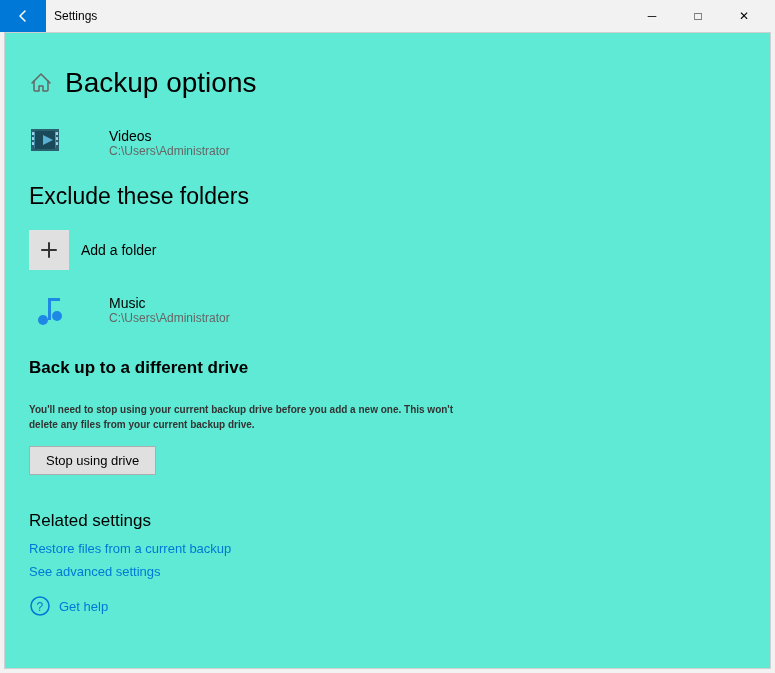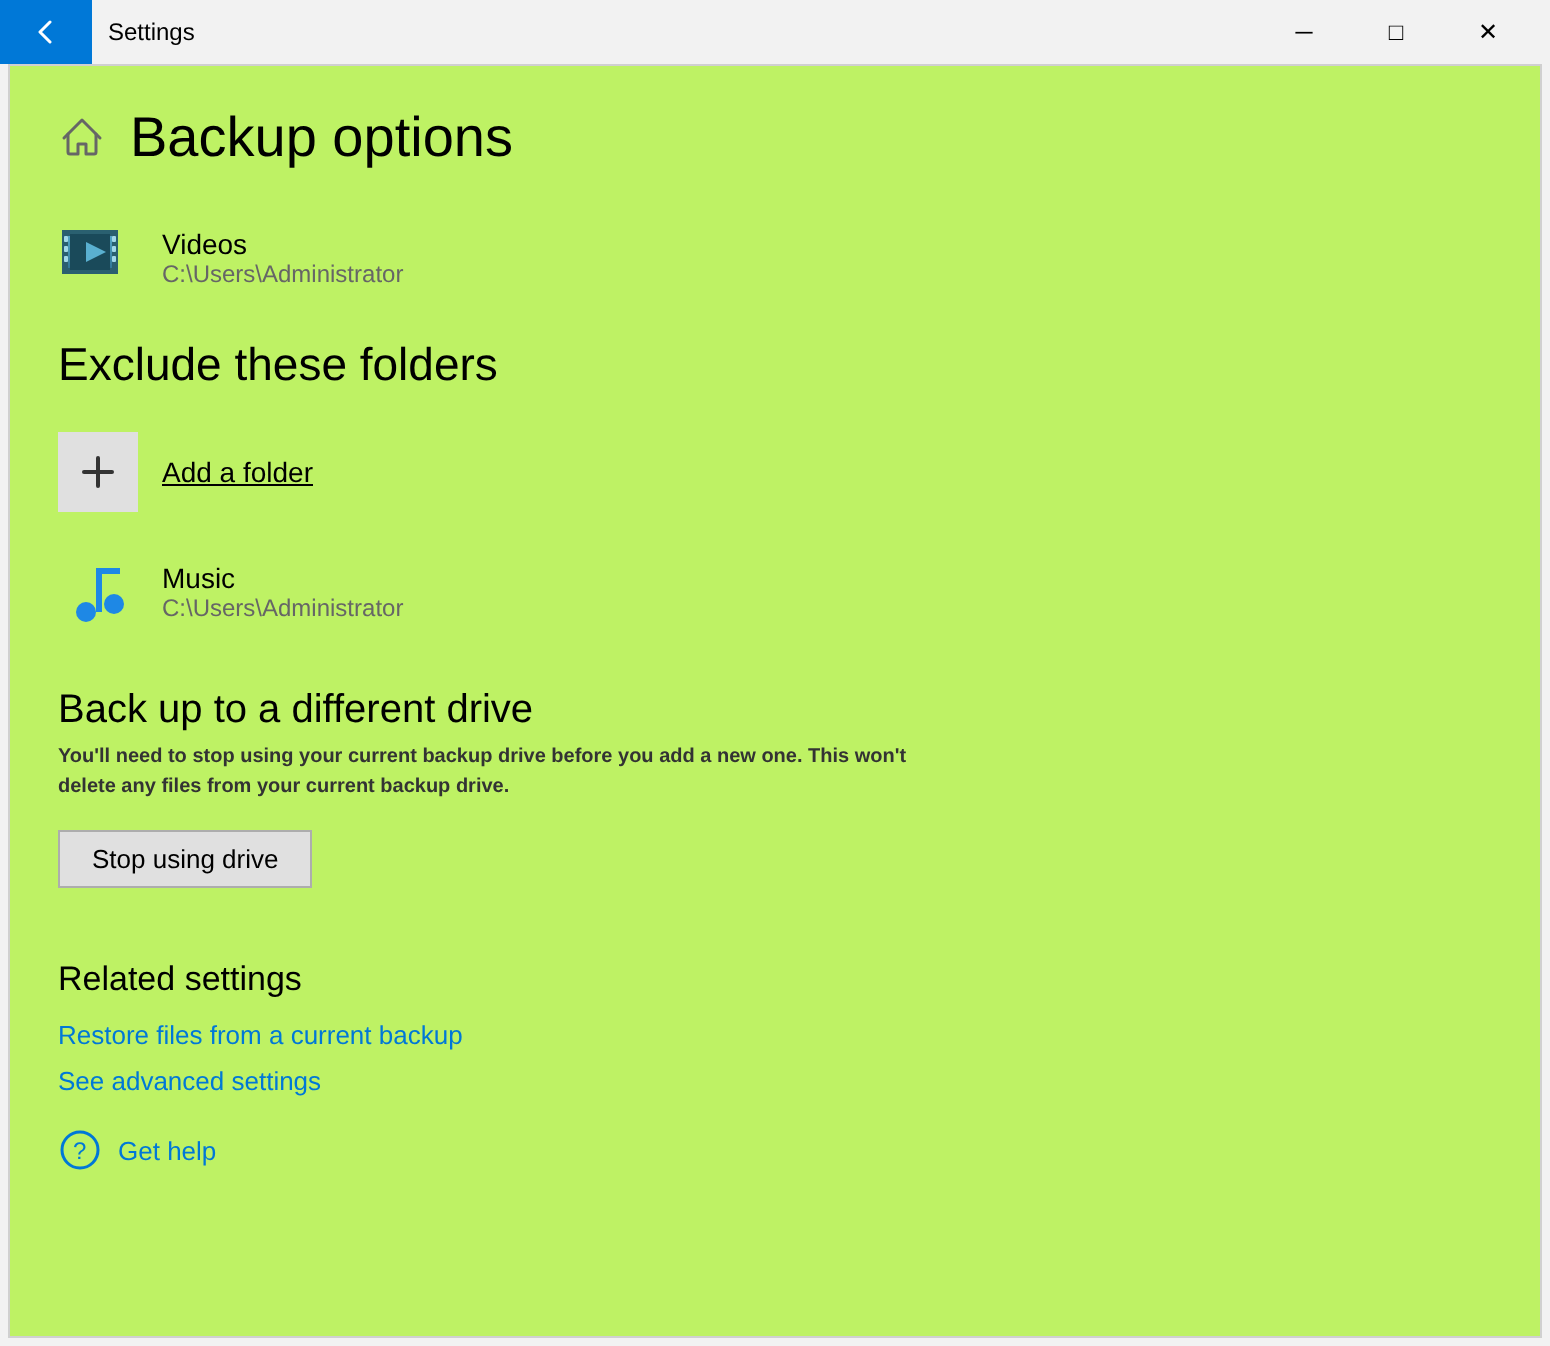--- a/index.html
+++ b/index.html
@@ -60,23 +60,23 @@
       align-items: center;
       justify-content: center;
       cursor: pointer;
       font-size: 12px;
       color: #000;
     }
 
     
     .main-content {
       flex: 1;
-      background: #bef264;
+      background: #5eead4;
       overflow-y: auto;
-      padding: 0 0 20px 0;
+      padding: 14px 0 20px 0;
       border: 1px solid #d0d0d0;
       margin: 0 4px 4px 4px;
     }
 
     
     .page-header {
       display: flex;
       align-items: center;
       padding: 20px 24px 16px 24px;
     }
@@ -99,20 +99,21 @@
     .content-area {
       padding: 0 24px;
     }
 
     
     .folder-item {
       display: flex;
       align-items: center;
       padding: 8px 0;
       margin-bottom: 4px;
+      gap: 28px;
     }
 
     .folder-icon {
       width: 40px;
       height: 40px;
       margin-right: 12px;
       flex-shrink: 0;
     }
 
     .folder-info {
@@ -155,34 +156,33 @@
       align-items: center;
       justify-content: center;
       margin-right: 12px;
       flex-shrink: 0;
       cursor: pointer;
     }
 
     .add-folder-label {
       font-size: 14px;
       color: #000;
-      text-decoration: underline;
     }
 
     
     .section-gap {
       height: 16px;
     }
 
     
     .drive-section-title {
-      font-size: 20px;
-      font-weight: 400;
-      color: #000;
-      margin-bottom: 4px;
+      font-size: 17px;
+      font-weight: 700;
+      color: #000;
+      margin-bottom: 24px;
     }
 
     .drive-section-desc {
       font-size: 10px;
       color: #333;
       line-height: 1.5;
       max-width: 440px;
       margin-bottom: 14px;
       font-weight: bold;
     }

